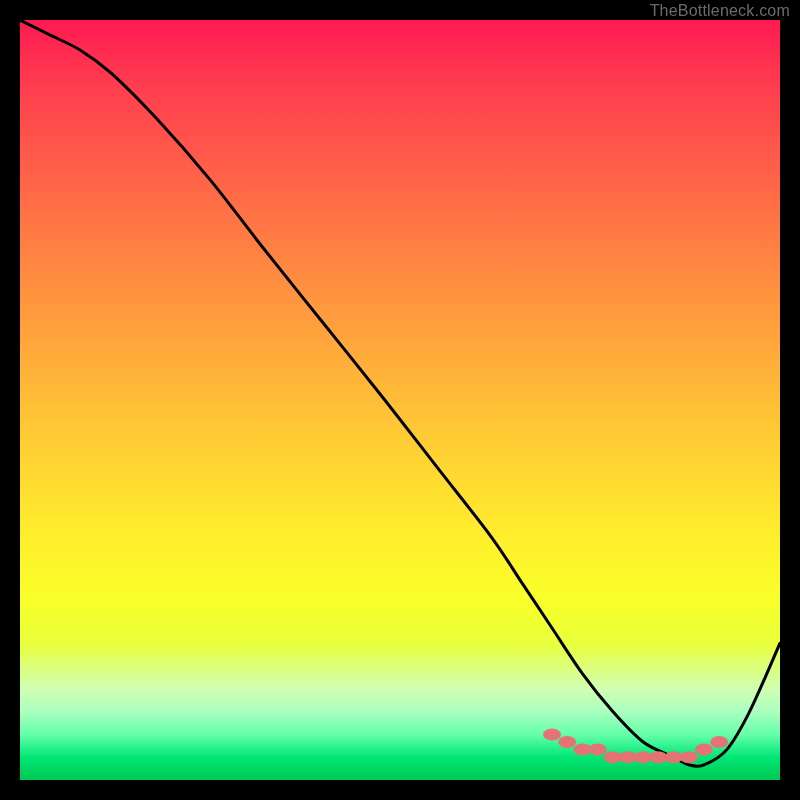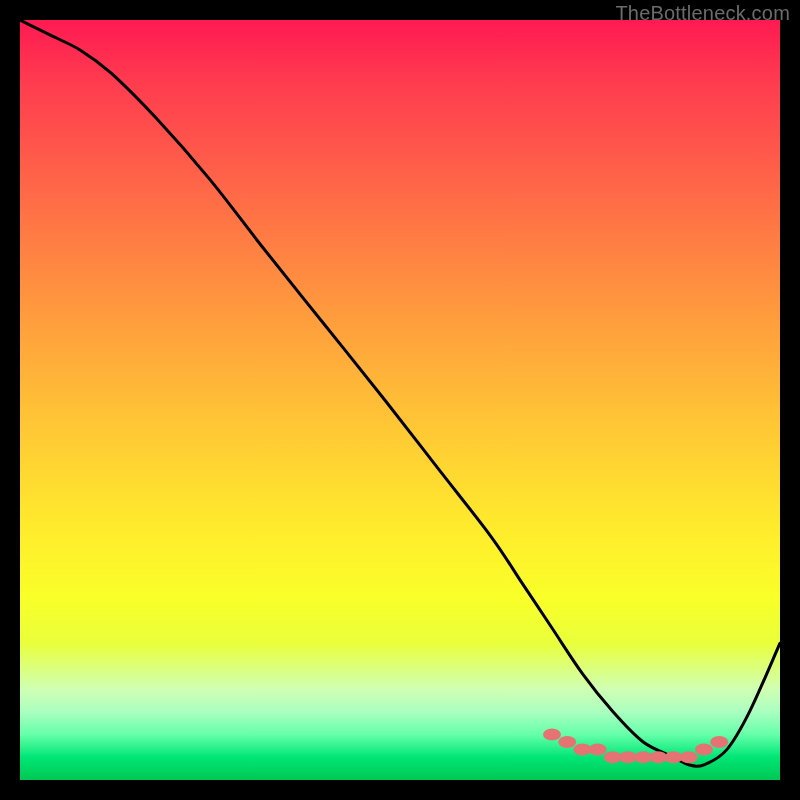--- a/index.html
+++ b/index.html
@@ -48,21 +48,21 @@
   }
   .curve {
     position: absolute;
     inset: 0;
   }
   .watermark {
     position: absolute;
     top: 2px;
     right: 10px;
     font-family: Arial, Helvetica, sans-serif;
-    font-size: 20px;
+    font-size: 16px;
     color: #6b6b6b;
     letter-spacing: 0.2px;
     user-select: none;
   }
 </style>
 </head>
 <body>
 
 <div class="stage">
 

